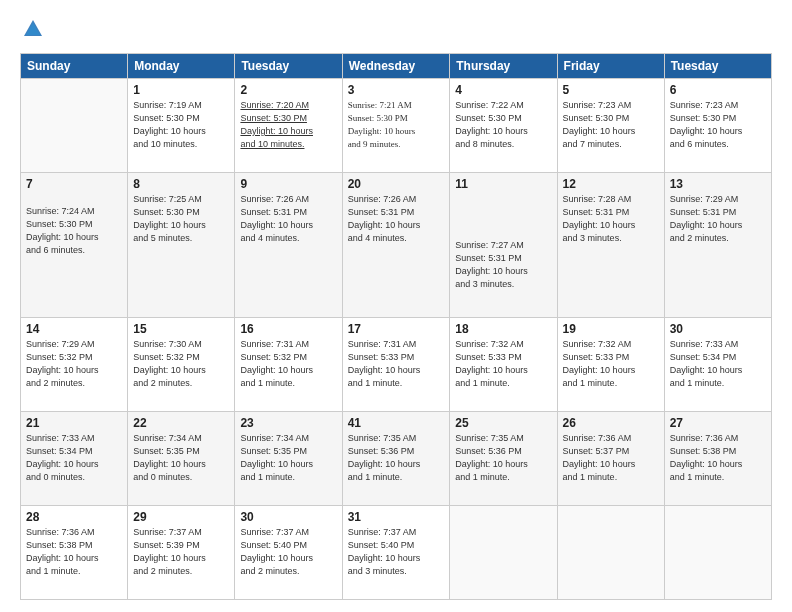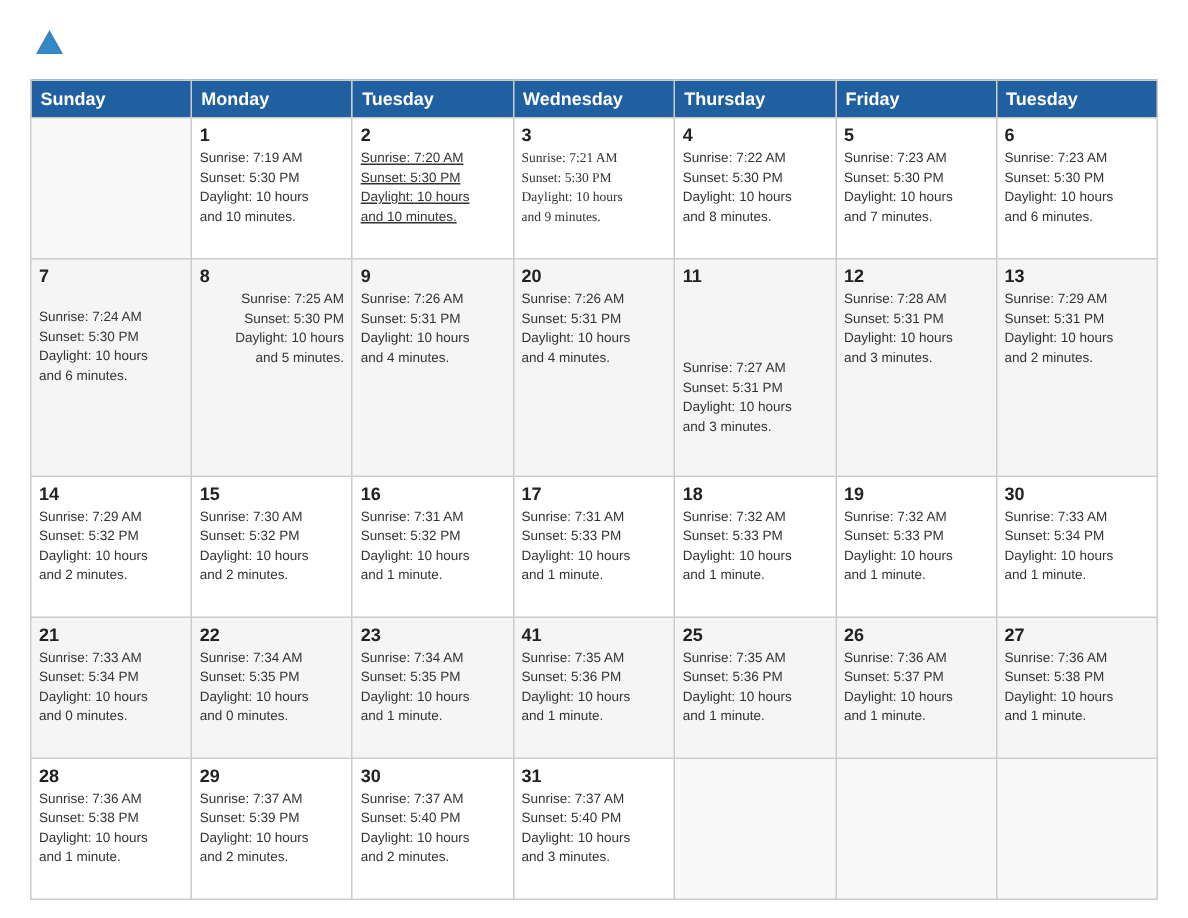--- a/index.html
+++ b/index.html
@@ -180,21 +180,21 @@
         <tr>
           <td>
             <span class="day-number">7</span>
             <div class="day-info" style="white-space: pre-line; margin-top: 14px;">Sunrise: 7:24 AM
 Sunset: 5:30 PM
 Daylight: 10 hours
 and 6 minutes.</div>
           </td>
           <td>
             <span class="day-number">8</span>
-            <div class="day-info" style="white-space: pre-line; text-align: right;">Sunrise: 7:25 AM
+            <div class="day-info" style="white-space: pre-line;">Sunrise: 7:25 AM
 Sunset: 5:30 PM
 Daylight: 10 hours
 and 5 minutes.</div>
           </td>
           <td>
             <span class="day-number">9</span>
             <div class="day-info" style="white-space: pre-line;">Sunrise: 7:26 AM
 Sunset: 5:31 PM
 Daylight: 10 hours
 and 4 minutes.</div>

